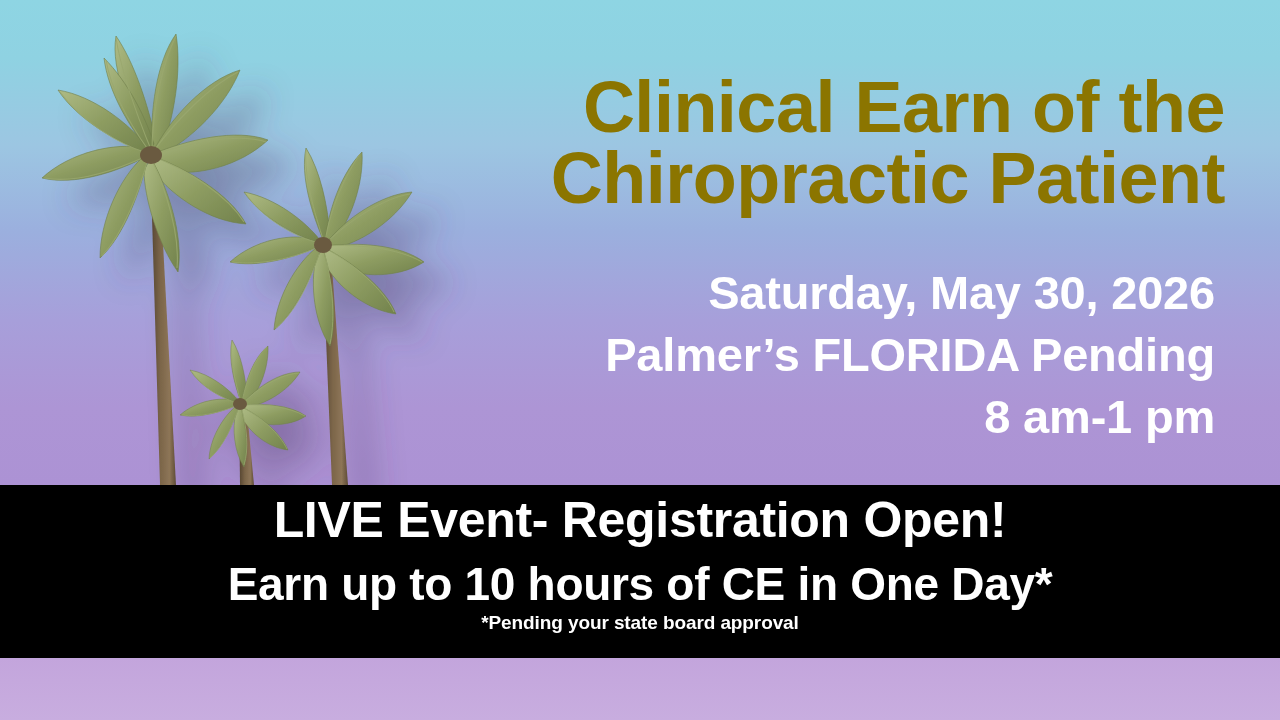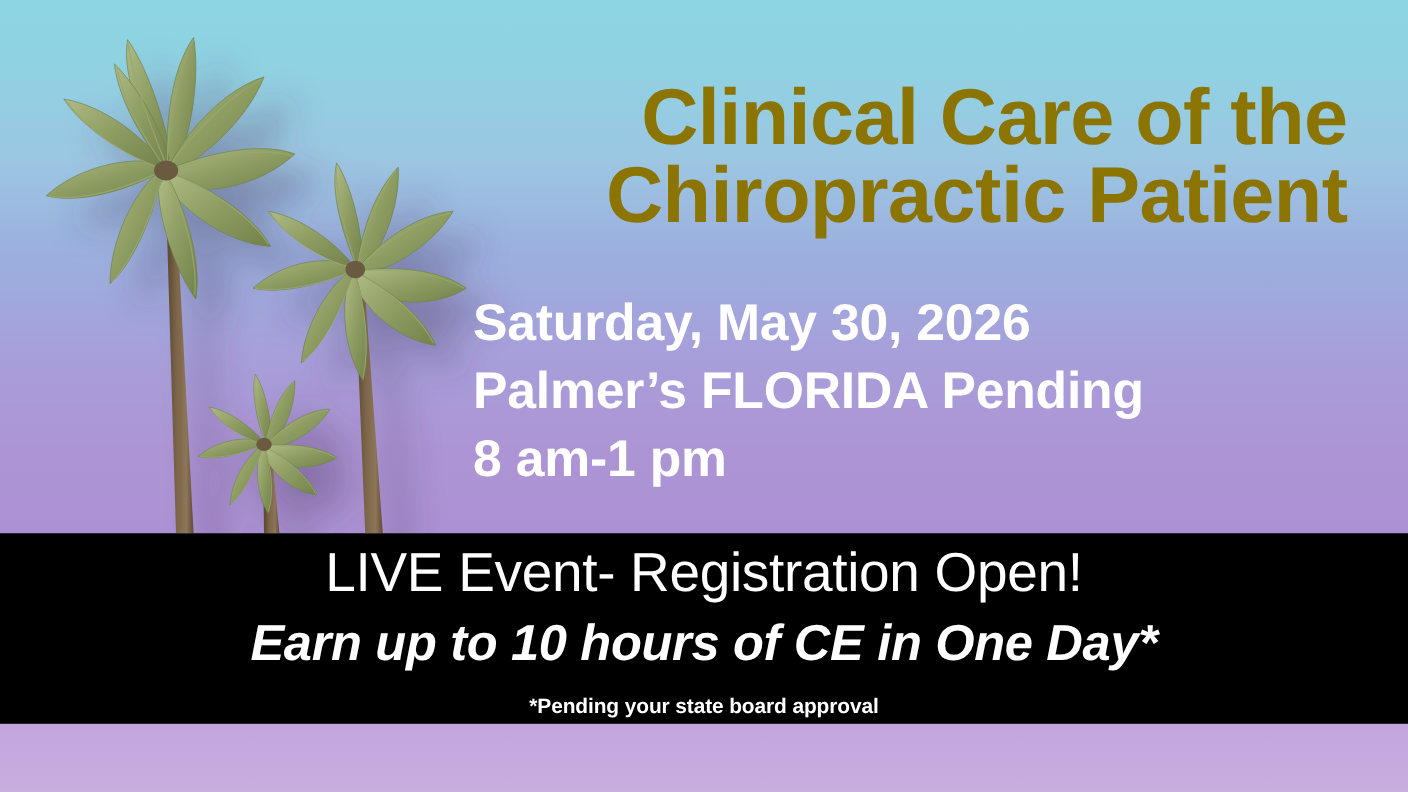--- a/index.html
+++ b/index.html
@@ -75,21 +75,21 @@
     letter-spacing: -0.5px;
     white-space: nowrap;
   }
 
   
   .subtitle-block {
     position: absolute;
     left: 430px;
     top: 262px;
     width: 785px;
-    text-align: left;
+    text-align: right;
   }
   .subtitle-line {
     color: #ffffff;
     font-size: 47px;
     font-weight: bold;
     line-height: 1.32;
     letter-spacing: -0.2px;
     white-space: nowrap;
   }
 
@@ -97,35 +97,34 @@
   .band-text {
     position: absolute;
     left: 0;
     top: 495px;
     width: 1280px;
     text-align: center;
   }
   .band-headline {
     color: #ffffff;
     font-size: 50px;
-    font-weight: normal;
+    font-weight: bold;
     line-height: 1.0;
     letter-spacing: -0.3px;
     white-space: nowrap;
     margin-bottom: 16px;
   }
   .band-subhead {
     color: #ffffff;
     font-size: 46px;
     font-weight: bold;
     line-height: 1.0;
     letter-spacing: -0.3px;
     white-space: nowrap;
-    margin-bottom: 26px;
-    font-style: italic;
+    margin-bottom: 6px;
   }
   .band-fineprint {
     color: #ffffff;
     font-size: 19px;
     font-weight: bold;
     line-height: 1.0;
     letter-spacing: -0.1px;
     white-space: nowrap;
   }
 </style>
@@ -246,21 +245,21 @@
             <path d="M238 403 C222 399 202 387 192 372"></path>
           </g>
           <ellipse cx="240" cy="404" rx="7" ry="6" fill="#6b5a40"></ellipse>
         </g>
 
       </g>
     </svg>
   </div>
 
   <div class="title-block">
-    <div class="title-line">Clinical Care of the</div>
+    <div class="title-line">Clinical Earn of the</div>
     <div class="title-line">Chiropractic Patient</div>
   </div>
 
   <div class="subtitle-block">
     <div class="subtitle-line">Saturday, May 30, 2026</div>
     <div class="subtitle-line">Palmer’s FLORIDA Pending</div>
     <div class="subtitle-line">8 am-1 pm</div>
   </div>
 
   <div class="black-band"></div>

